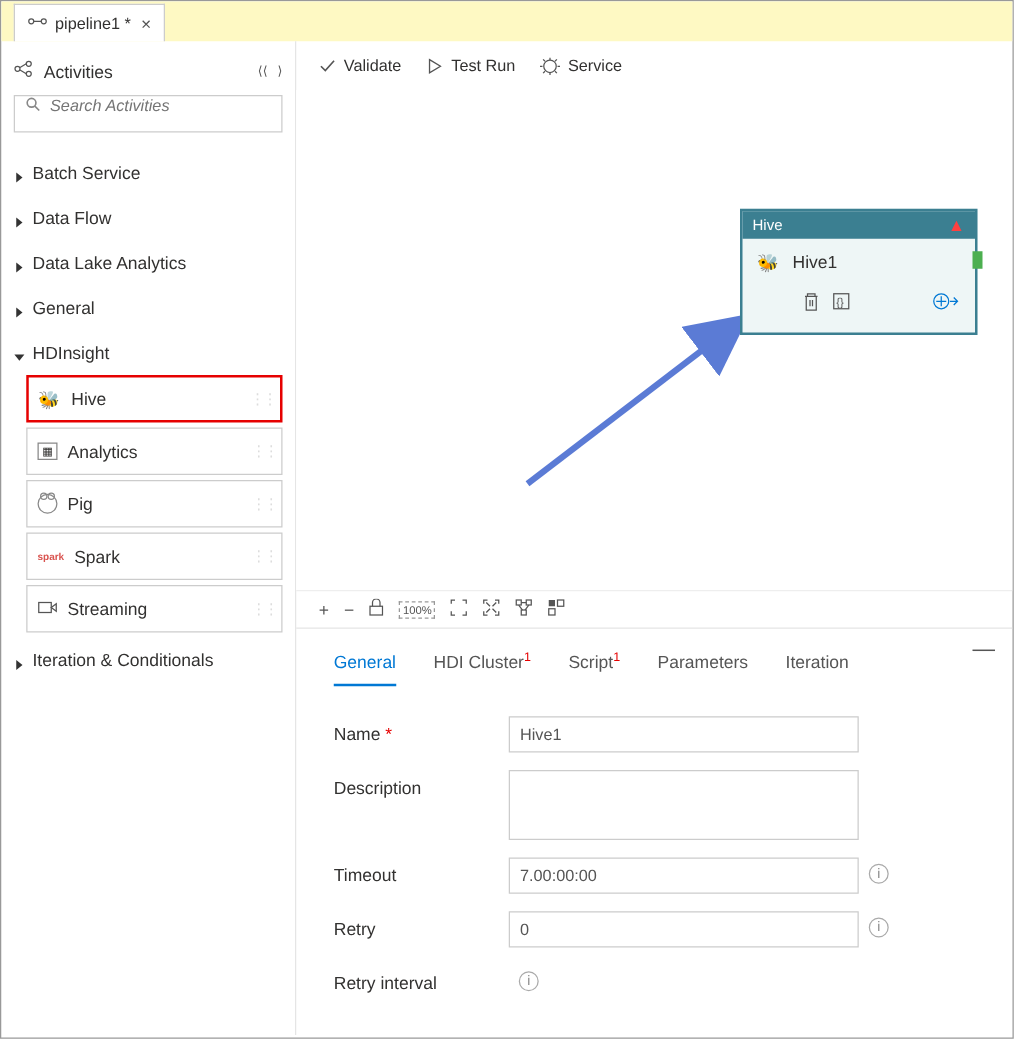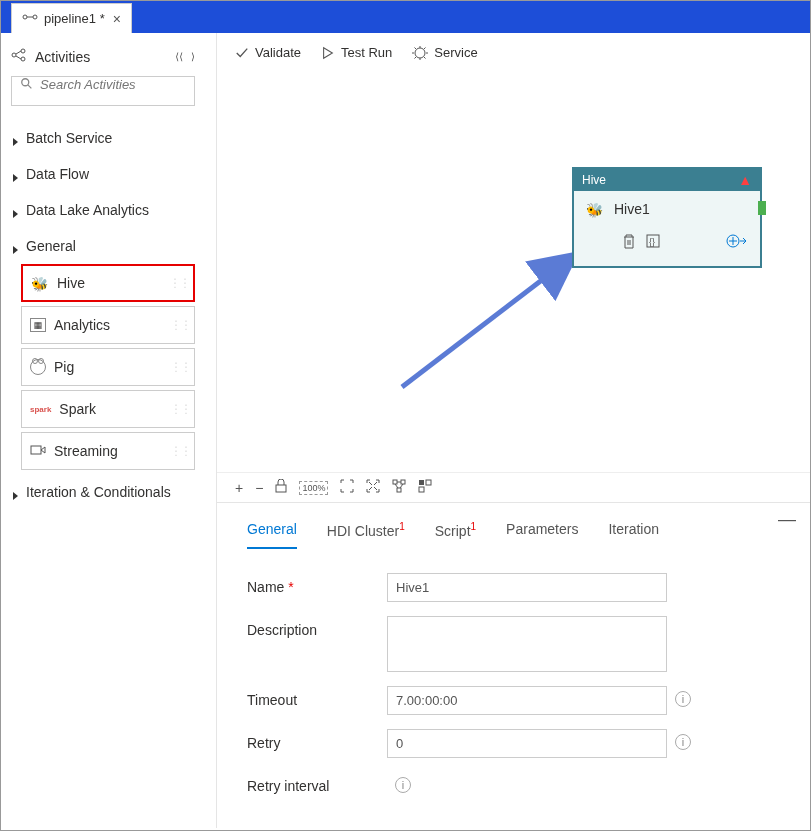--- a/index.html
+++ b/index.html
@@ -1,23 +1,23 @@
 <!DOCTYPE html>
 <html><head>
 <meta charset="utf-8">
 <style>
 * { box-sizing: border-box; margin: 0; padding: 0; }
 body { font-family: "Segoe UI", Arial, sans-serif; font-size: 13px; color: #323130; background: #fff; width: 811px; height: 831px; position: relative; border: 1px solid #999; }
 
-.tab-bar { height: 32px; background: #1d4ed8; display: flex; align-items: flex-end; padding-left: 10px; }
+.tab-bar { height: 32px; background: #fef9c3; display: flex; align-items: flex-end; padding-left: 10px; }
 .tab { background: #fff; height: 30px; padding: 0 8px 0 10px; display: inline-flex; align-items: center; gap: 6px; border-top: 1px solid #ccc; border-left: 1px solid #ccc; border-right: 1px solid #ccc; font-size: 13px; }
 .tab .close-x { font-size: 14px; color: #555; padding: 0 2px; cursor: pointer; }
 
 .main { display: flex; height: 795px; }
-.sidebar { width: 216px; border-right: 1px solid #e5e5e5; padding: 10px 21px 0 10px; }
+.sidebar { width: 236px; border-right: 1px solid #e5e5e5; padding: 10px 10px 0 10px; }
 .activities-header { display: flex; align-items: center; gap: 8px; padding: 4px 0 10px 0; font-size: 14px; }
 .activities-header .spacer { flex: 1; }
 .chev-down { font-size: 10px; color: #555; }
 
 .search-box { width: 100%; border: 1px solid #ccc; height: 30px; display: flex; align-items: flex-start; padding: 0 8px; gap: 6px; margin-bottom: 14px; }
 .search-box input { border: none; outline: none; flex: 1; font-size: 13px; font-style: italic; color: #888; background: transparent; }
 
 .cat { display: flex; align-items: flex-end; gap: 8px; padding: 10px 2px; font-size: 14px; cursor: pointer; }
 .caret { width: 0; height: 0; border-left: 5px solid #333; border-top: 4px solid transparent; border-bottom: 4px solid transparent; display: inline-block; }
 .caret.open { transform: rotate(90deg); }
@@ -124,20 +124,24 @@
         <span class="caret"></span>
         <span>Data Flow</span>
       </div>
     <div class="cat">
         <span class="caret"></span>
         <span>Data Lake Analytics</span>
       </div>
     <div class="cat">
         <span class="caret"></span>
         <span>General</span>
+      </div>
+    <div class="cat">
+        <span class="caret open"></span>
+        <span>HDInsight</span>
       </div>
 
     <div class="sub-list">
       <div class="sub-item selected">
         <span class="bee"></span>
         <span>Hive</span>
         <span class="grip">⋮⋮</span>
       </div>
       <div class="sub-item">
         <span class="icon-generic">▦</span>

